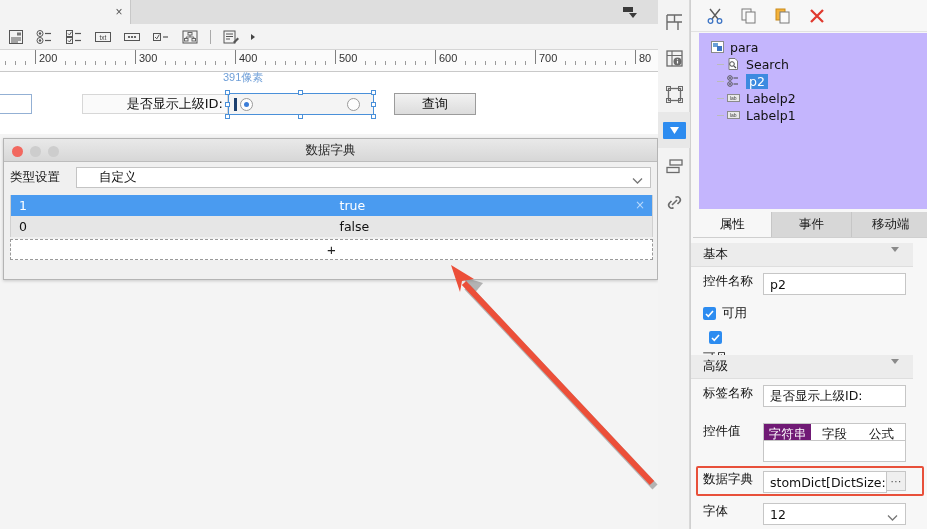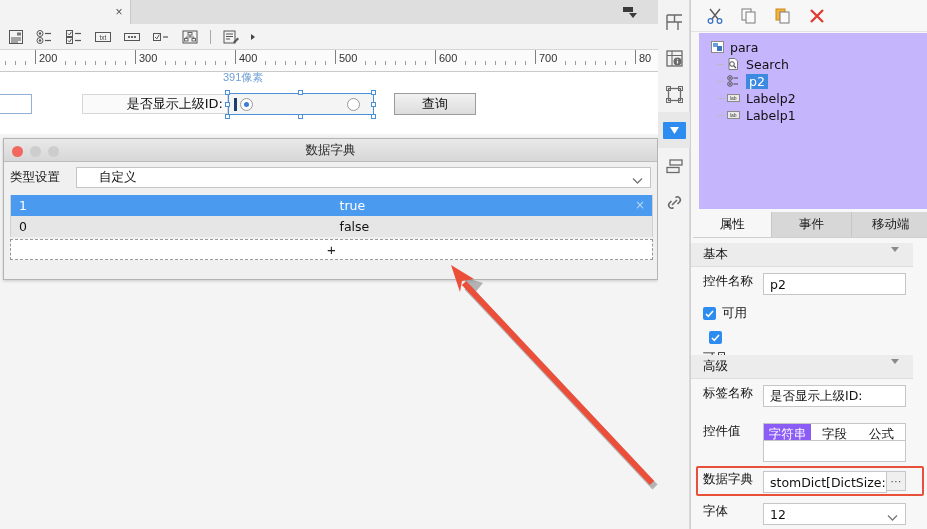--- a/index.html
+++ b/index.html
@@ -262,21 +262,21 @@
   }
   .chk svg { display:block; }
 
   .segctl {
     display:flex; width:143px; height:22px; border:1px solid #c6c6c6; background:#fff;
   }
   .seg {
     flex:1; display:flex; align-items:center; justify-content:center;
     font-size:12.5px; color:#111; cursor:pointer; font-family:"DejaVu Sans", sans-serif;
   }
-  .seg.active { background:#8b5cf6; color:#fff; }
+  .seg.active { background:#701a75; color:#fff; }
 
   .hl-box {
     position:absolute; left:696px; top:466px; width:228px; height:30px;
     border:2px solid #e8503a; border-radius:2px; pointer-events:none;
   }
   .dots-btn {
     width:20px; height:20px; border:1px solid #c6c6c6; background:#efefef;
     display:flex; align-items:center; justify-content:center; font-size:11px;
     color:#555; cursor:pointer; margin-left:-1px;
   }

